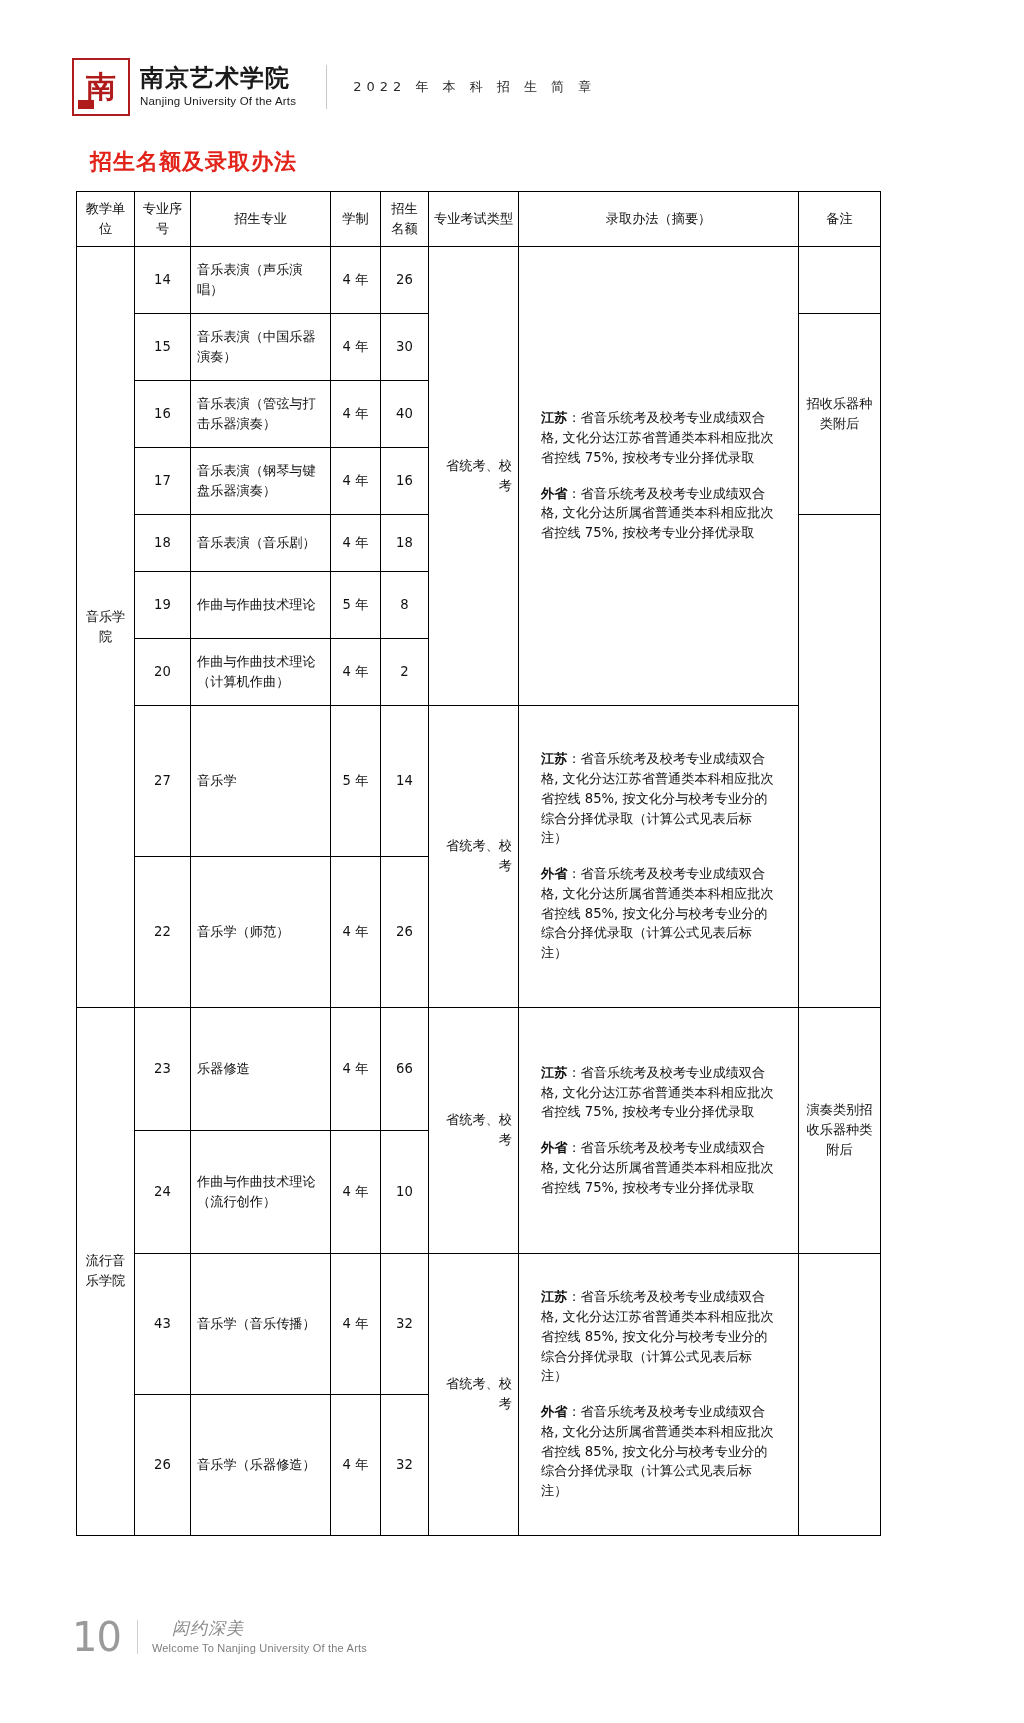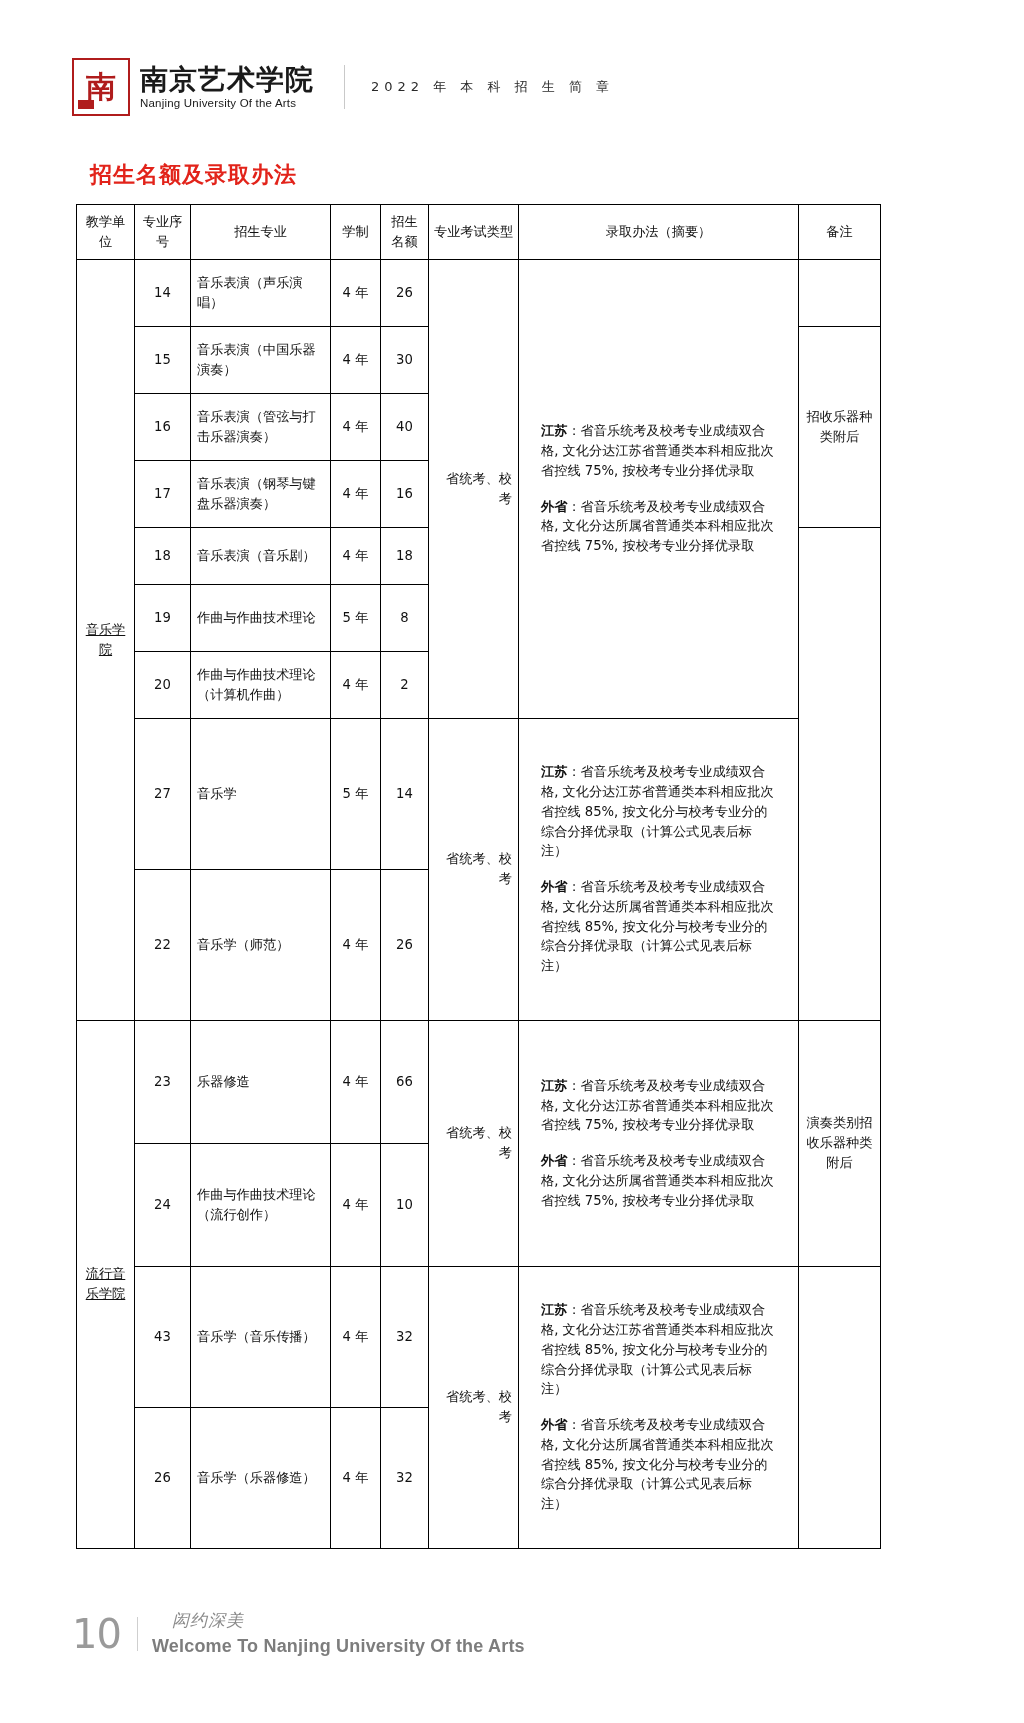--- a/index.html
+++ b/index.html
@@ -53,22 +53,22 @@
     content: "";
     position: absolute;
     left: 4px;
     bottom: 5px;
     width: 16px;
     height: 9px;
     background: #b01c1c;
   }
   .logo-text { line-height: 1.05; }
   .logo-cn {
-    font-family: Liberation Sans, sans-serif;
-    font-size: 28px;
+    font-family: Liberation Mono, monospace;
+    font-size: 24px;
     font-weight: bold;
     letter-spacing: 1px;
     color: #1a1a1a;
   }
   .logo-en {
     font-size: 11.5px;
     letter-spacing: 0.2px;
     color: #1a1a1a;
     margin-top: 3px;
   }
@@ -84,21 +84,21 @@
     color: #2a2a2a;
     font-family: "DejaVu Sans", sans-serif;
   }
 
   
   .section-title {
     color: #e2231a;
     font-size: 22px;
     font-weight: bold;
     letter-spacing: 1px;
-    margin: 34px 0 14px 18px;
+    margin: 21px 0 14px 18px;
     font-family: Liberation Sans, sans-serif;
   }
 
   
   table.admissions {
     border-collapse: collapse;
     width: 804px;
     margin-left: 4px;
     table-layout: fixed;
     font-family: "DejaVu Sans", sans-serif;
@@ -117,21 +117,20 @@
     font-weight: normal;
     font-size: 13.2px;
     padding: 7px 4px;
   }
   td.c { text-align: center; }
   td.l { text-align: left; padding-left: 9px; }
   .unit-cell {
     text-align: center;
     font-size: 13.5px;
     line-height: 1.7;
-    text-decoration: underline;
   }
   .policy {
     text-align: left;
     padding: 9px 10px;
     line-height: 1.78;
     font-size: 13.2px;
   }
   .policy b { font-weight: bold; }
   .policy p { margin: 16px; }
   .policy p + p { margin-top: 2px; }
@@ -170,25 +169,24 @@
   .footer-text { line-height: 1.25; }
   .footer-cn {
     font-family: "DejaVu Serif", serif;
     font-size: 17px;
     color: #8a8a8a;
     font-style: italic;
     letter-spacing: 1px;
     margin-left: 20px;
   }
   .footer-en {
-    font-size: 18px;
+    font-size: 11px;
     color: #7d7d7d;
     margin-top: 3px;
     letter-spacing: 0.2px;
-    font-weight: bold;
   }
 </style>
 </head>
 <body>
 
 <div class="page">
 
   <div class="header">
     <div class="logo-block">
       <div class="seal">南</div>

